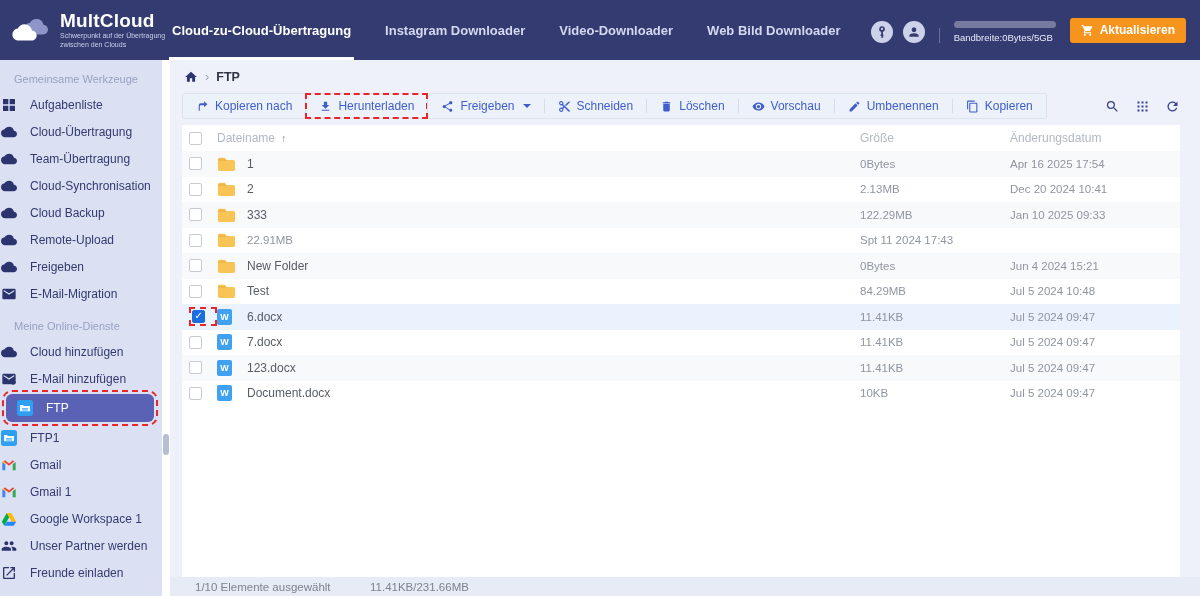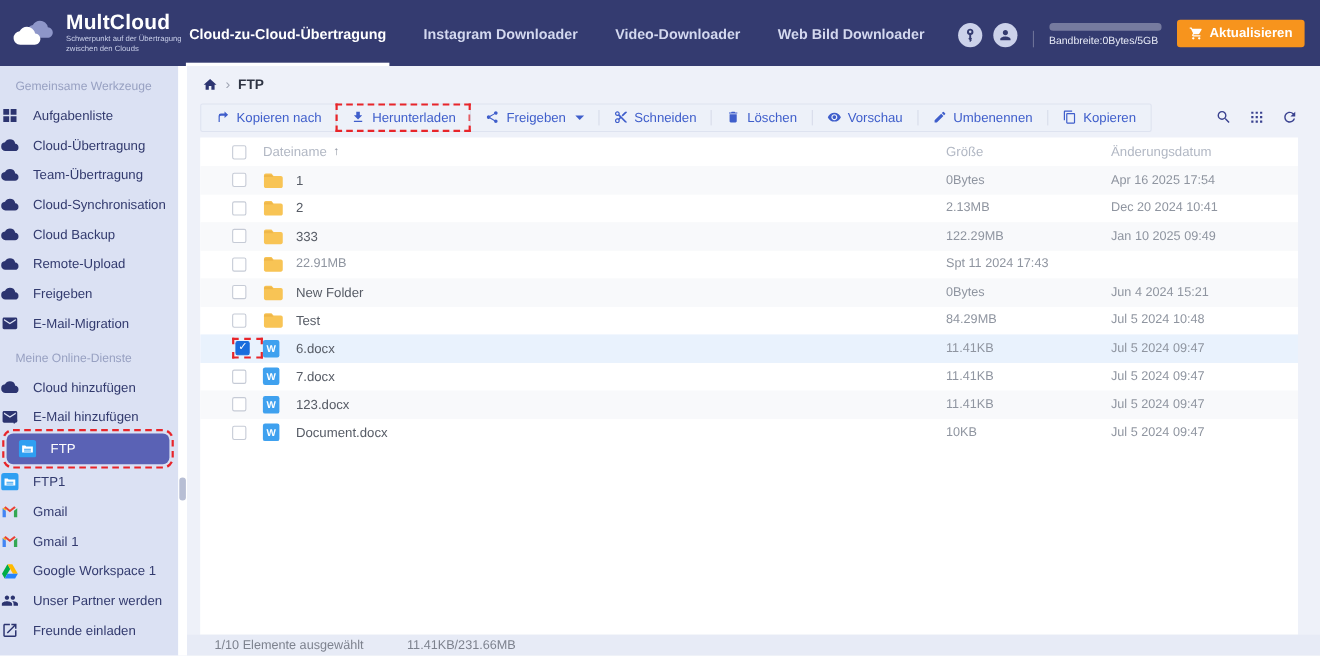--- a/index.html
+++ b/index.html
@@ -41,33 +41,33 @@
   .side-item.selected{background:#5a62b5;color:#fff;border-radius:6px;margin:2px 8px 2px 6px;padding-left:10px;height:28px;outline:2px dashed #e8252a;outline-offset:2px}
   .side-item.selected .side-icon{color:#fff}
 
   
   .main{flex:1;display:flex;flex-direction:column;min-width:0;background:#eef1f9}
   .breadcrumb{flex:0 0 33px;display:flex;align-items:center;gap:7px;padding-left:14px;font-size:12.5px}
   .bc-home{color:#2d3571;display:flex;cursor:pointer}
   .bc-home svg{width:14px;height:14px}
   .bc-sep{color:#a0a6b4;font-size:13px}
   .bc-current{font-weight:bold;color:#2e3443}
-  .toolbar-row{flex:0 0 27px;display:flex;align-items:center;padding:0 20px 0 12px}
+  .toolbar-row{flex:0 0 27px;display:flex;padding:0 20px 0 12px}
   .toolbar{display:flex;align-items:stretch;height:26px;background:#edf1f9;border:1px solid #dee3f0;border-radius:2px}
   .tb-btn{display:flex;align-items:center;gap:6px;padding:0 13px;font-size:12px;color:#3f5ecb;cursor:pointer;white-space:nowrap}
   .tb-btn svg{width:13px;height:13px}
   .tb-btn.dashed{outline:2px dashed #e8252a;outline-offset:-1px}
   .tb-sep{width:1px;background:#d7dcea;margin:5px 0}
   .caret{width:0;height:0;border-left:4px solid transparent;border-right:4px solid transparent;border-top:4px solid currentColor;margin-left:2px}
   .tb-right{margin-left:auto;display:flex;gap:15px;color:#39418f;align-items:center}
   .tb-icon{cursor:pointer;display:flex}
   .tb-icon svg{width:15px;height:15px}
 
   .panel{margin:5px 20px 0 12px;background:#fff;flex:1;overflow:hidden}
-  .grid{display:grid;grid-template-columns:28px 30px 1fr 150px 170px;align-items:center;padding-left:29px}
+  .grid{display:grid;grid-template-columns:28px 30px 1fr 150px 170px;align-items:center;padding-left:7px}
   .t-head{height:26px;color:#b2b8c4;font-size:12px}
   .t-head .col-name{grid-column:2/4;display:flex;gap:6px;align-items:center;cursor:pointer}
   .sort-arrow{font-size:11px;color:#8d93a0}
   .t-row{height:25.5px;font-size:12px;color:#575c66;cursor:default}
   .t-body .t-row:nth-child(odd){background:#f8f9fb}
   .t-body .t-row.selected{background:#e9f2fd}
   .cell-size,.cell-date{color:#8f95a0;font-size:11.5px}
   .cell-name{cursor:pointer}
   .cb{width:13px;height:13px;border:1px solid #c6cbd6;border-radius:2px;background:#fff;display:inline-block;cursor:pointer}
   .cb.checked{background:#1a6ddd;border-color:#1a6ddd;position:relative}
@@ -456,21 +456,21 @@
               <span class="cell-icon">
                 <span class="f-icon">
                   <svg viewBox="0 0 20 16" xmlns="http://www.w3.org/2000/svg">
                     <path fill="#f8c455" d="M1 3.2C1 2.2 1.8 1.4 2.8 1.4h5.4l2 2.3h7c1 0 1.8.8 1.8 1.8v8c0 1-.8 1.8-1.8 1.8H2.8c-1 0-1.8-.8-1.8-1.8z"></path>
                     <path fill="#efb749" d="M1 4.8h9.2l-2-2.3H2.8C1.8 2.5 1 3.3 1 4.3z"></path>
                   </svg>
                 </span>
               </span>
               <span class="cell-name">333</span>
               <span class="cell-size">122.29MB</span>
-              <span class="cell-date">Jan 10 2025 09:49</span>
+              <span class="cell-date">Jan 10 2025 09:33</span>
             </div>
             <div class="grid t-row">
               <span class="cb"></span>
               <span class="cell-icon">
                 <span class="f-icon">
                   <svg viewBox="0 0 20 16" xmlns="http://www.w3.org/2000/svg">
                     <path fill="#f8c455" d="M1 3.2C1 2.2 1.8 1.4 2.8 1.4h5.4l2 2.3h7c1 0 1.8.8 1.8 1.8v8c0 1-.8 1.8-1.8 1.8H2.8c-1 0-1.8-.8-1.8-1.8z"></path>
                     <path fill="#efb749" d="M1 4.8h9.2l-2-2.3H2.8C1.8 2.5 1 3.3 1 4.3z"></path>
                   </svg>
                 </span>

